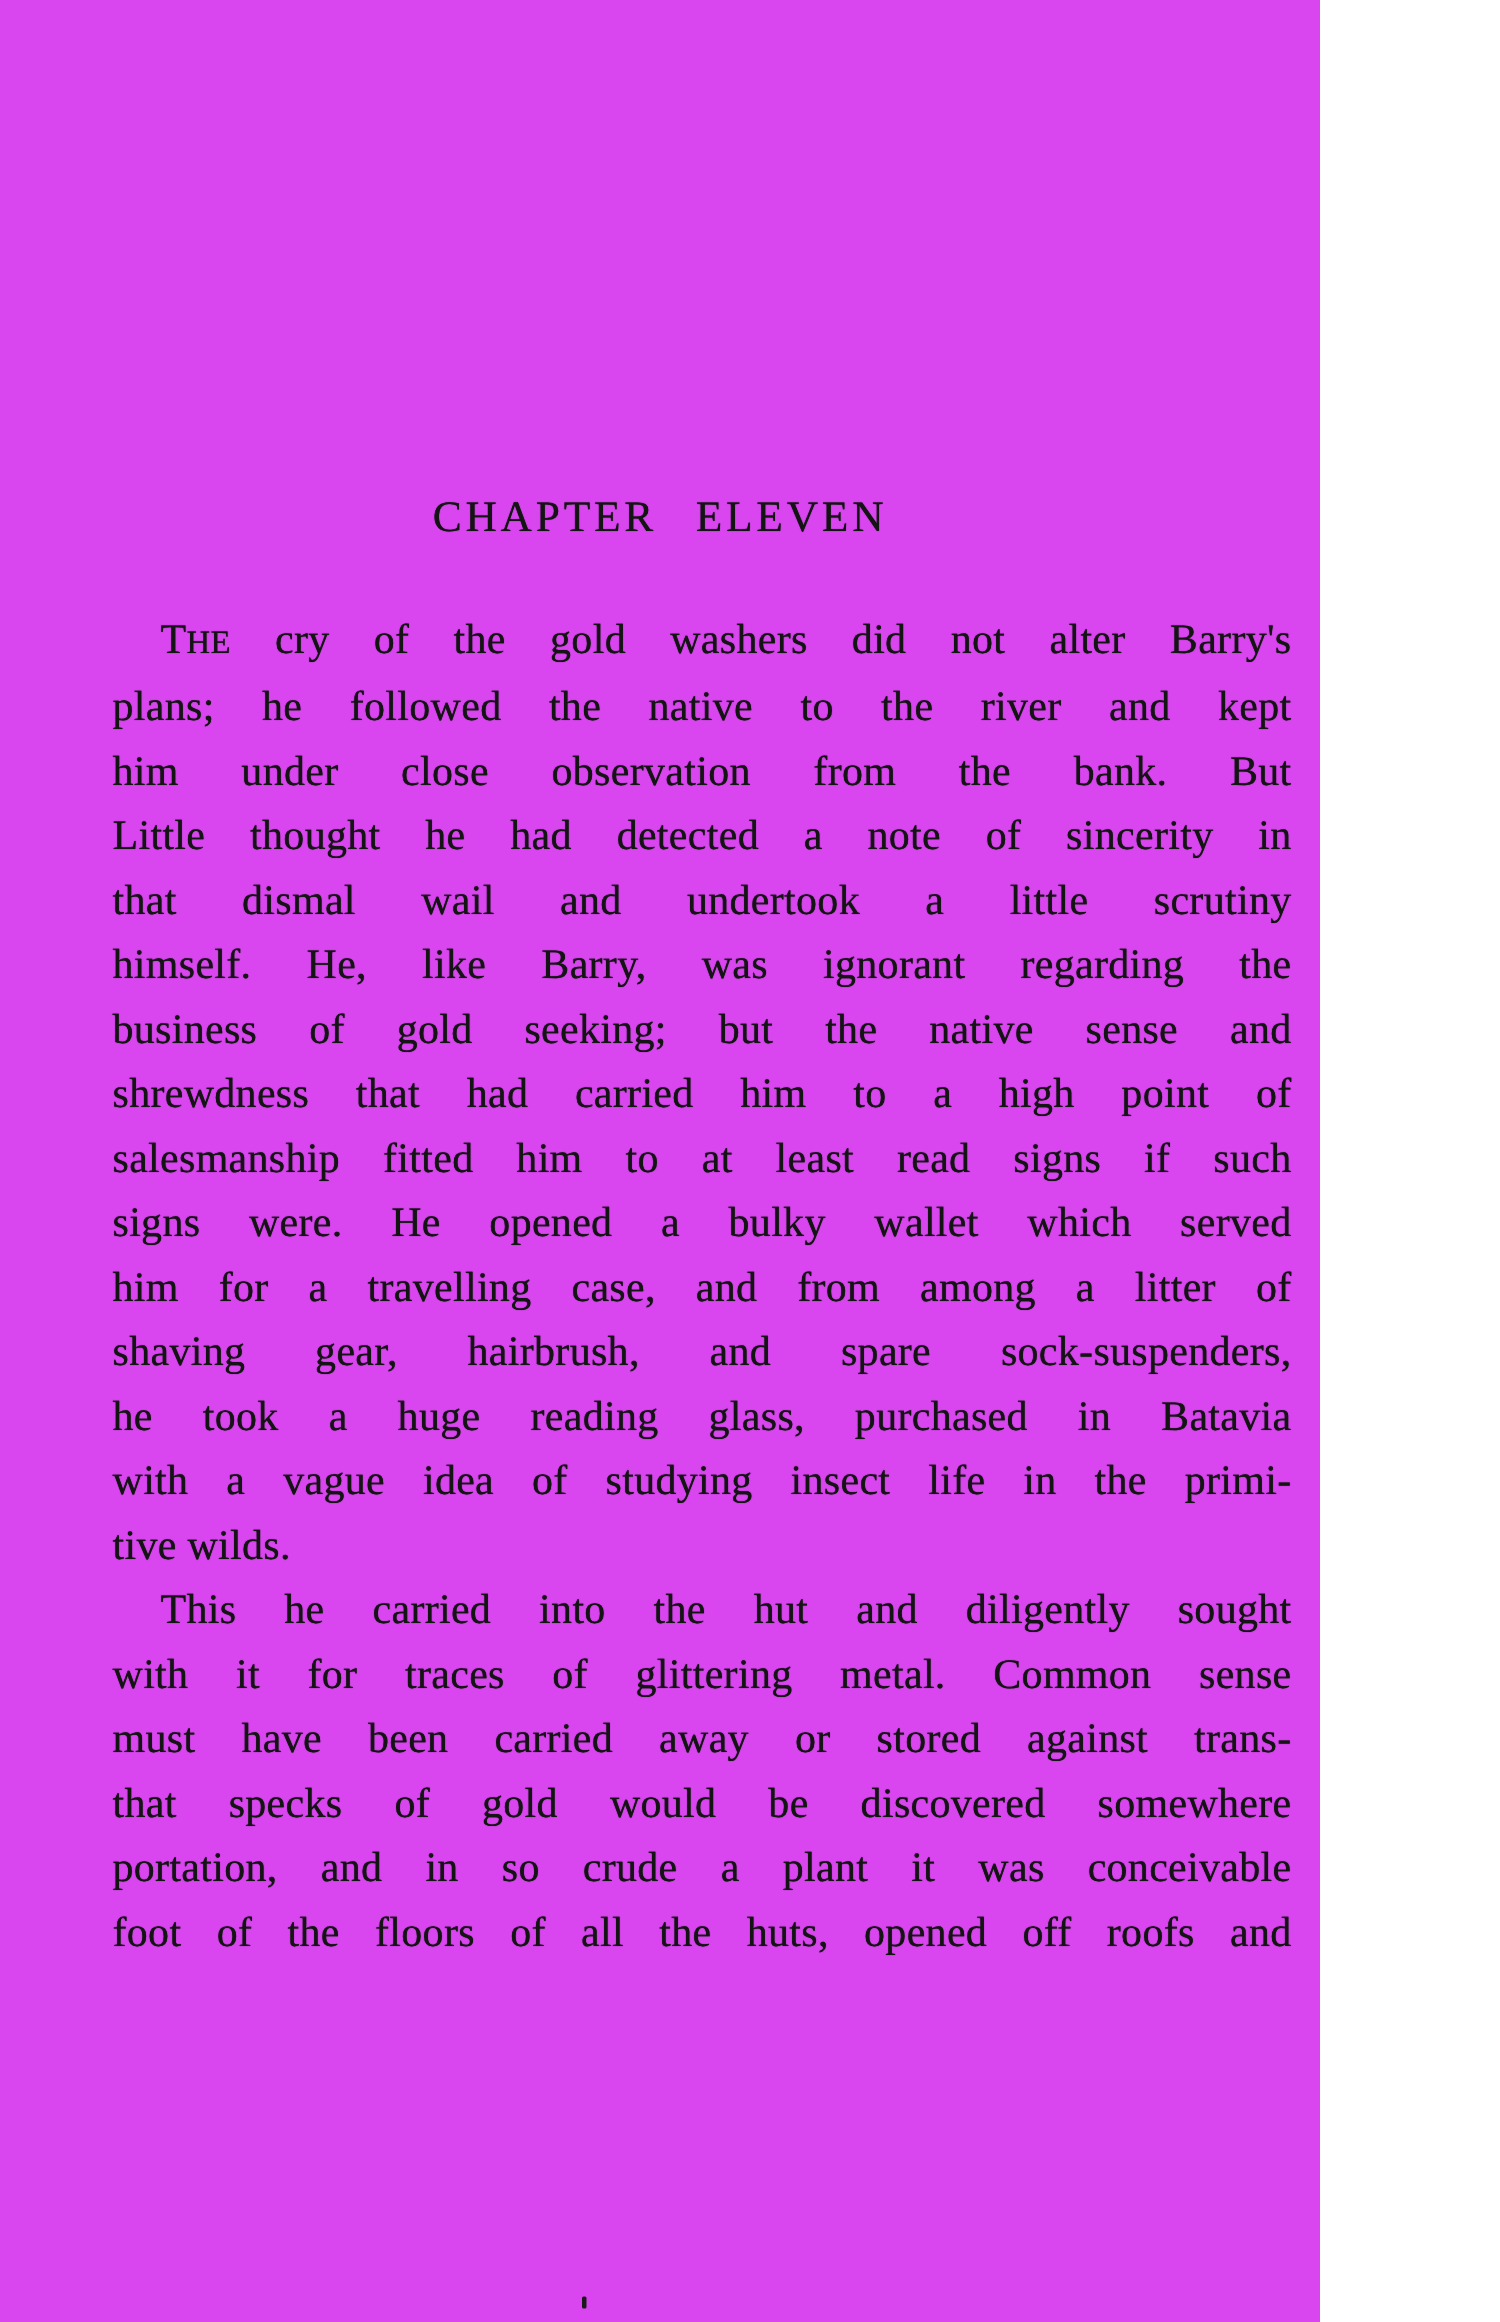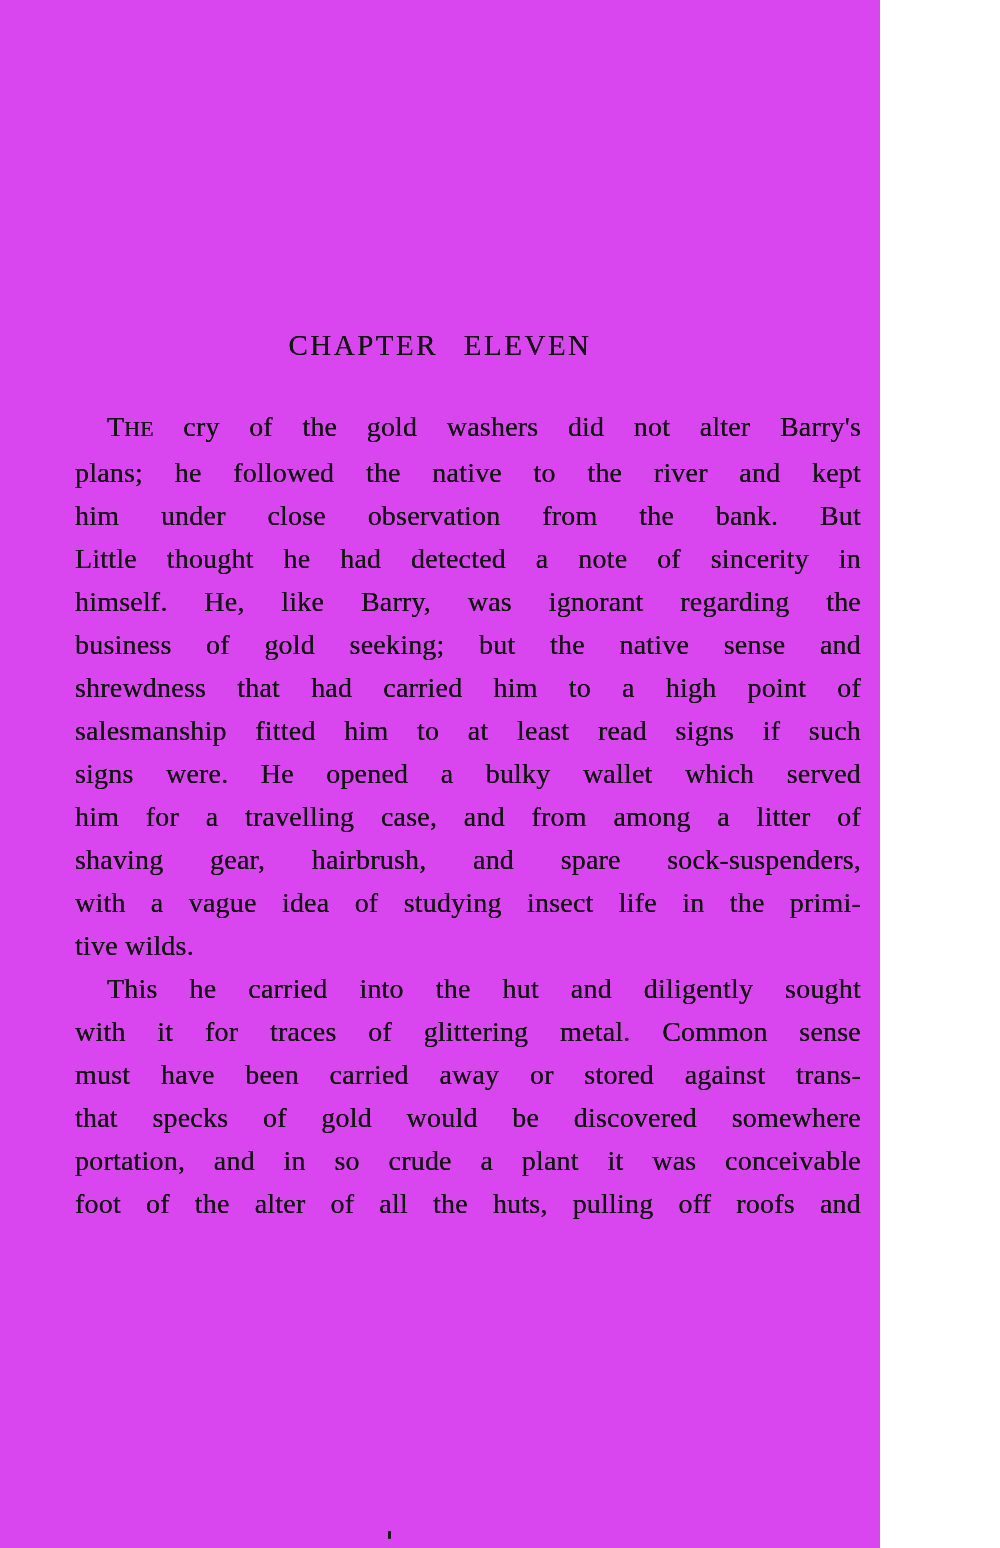--- a/index.html
+++ b/index.html
@@ -68,31 +68,33 @@
 <body>
 
 <div class="page">
   <h1 class="chapter-heading">CHAPTER ELEVEN</h1>
 
   <div class="text-block" id="text-block">
       <div class="line first-line"><span><span>T</span><span class="lead-sc">HE</span></span> cry of the gold washers did not alter Barry's</div>
       <div class="line">plans; he followed the native to the river and kept</div>
       <div class="line">him under close observation from the bank.  But</div>
       <div class="line">Little thought he had detected a note of sincerity in</div>
+      <div class="line">that dismal wail and undertook a little scrutiny</div>
       <div class="line">himself.  He, like Barry, was ignorant regarding the</div>
       <div class="line">business of gold seeking; but the native sense and</div>
       <div class="line">shrewdness that had carried him to a high point of</div>
       <div class="line">salesmanship fitted him to at least read signs if such</div>
       <div class="line">signs were.  He opened a bulky wallet which served</div>
       <div class="line">him for a travelling case, and from among a litter of</div>
       <div class="line">shaving gear, hairbrush, and spare sock-suspenders,</div>
+      <div class="line">he took a huge reading glass, purchased in Batavia</div>
       <div class="line">with a vague idea of studying insect life in the primi-</div>
       <div class="line flush-left">tive wilds.</div>
       <div class="line first-line">This he carried into the hut and diligently sought</div>
       <div class="line">with it for traces of glittering metal.  Common sense</div>
       <div class="line">must have been carried away or stored against trans-</div>
       <div class="line">that specks of gold would be discovered somewhere</div>
       <div class="line">portation, and in so crude a plant it was conceivable</div>
-      <div class="line">foot of the alter of all the huts, pulling off roofs and</div>
+      <div class="line">foot of the floors of all the huts, opened off roofs and</div>
     </div>
 
   <div class="artifact"></div>
 </div>
 
 </body></html>

